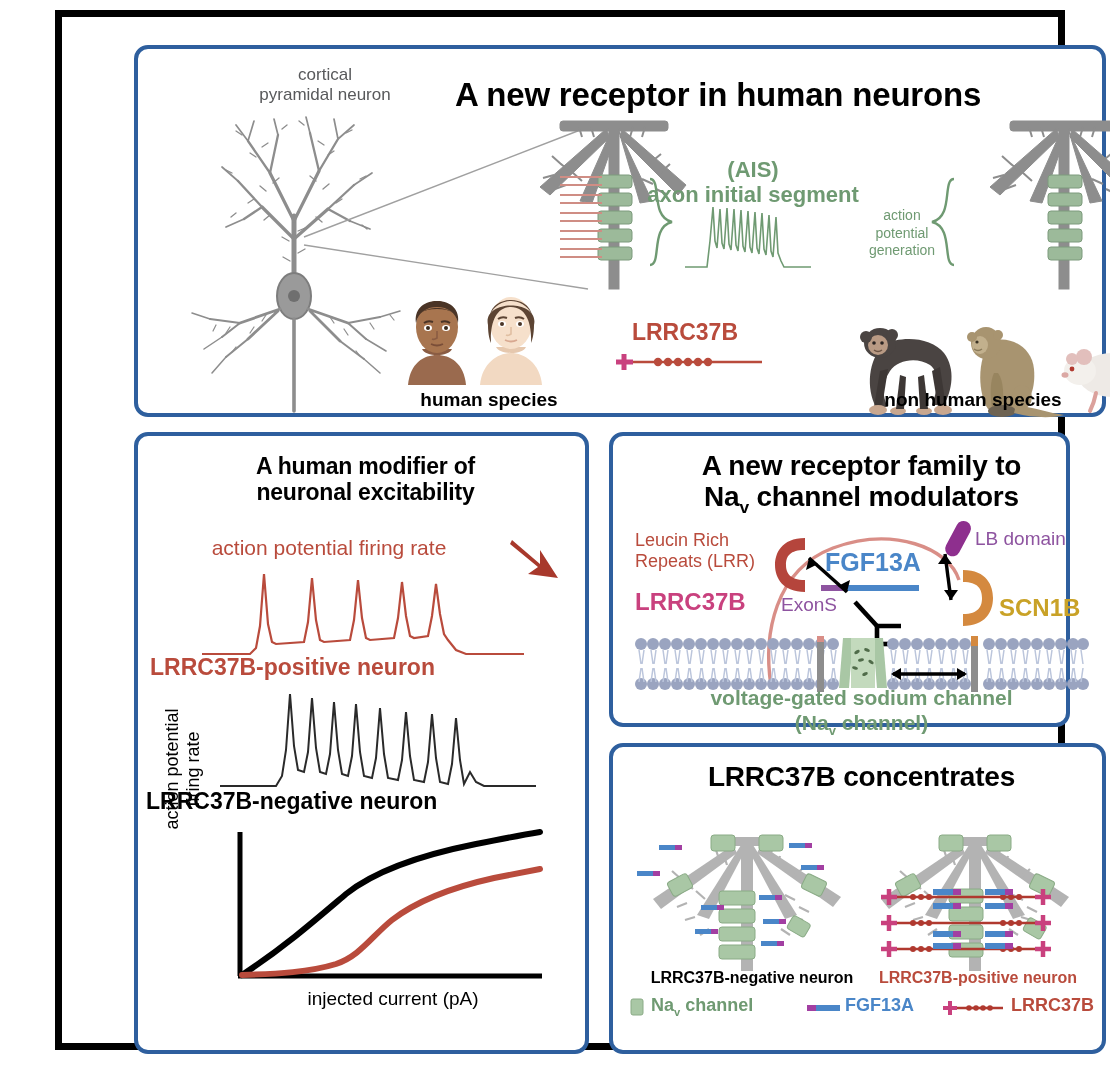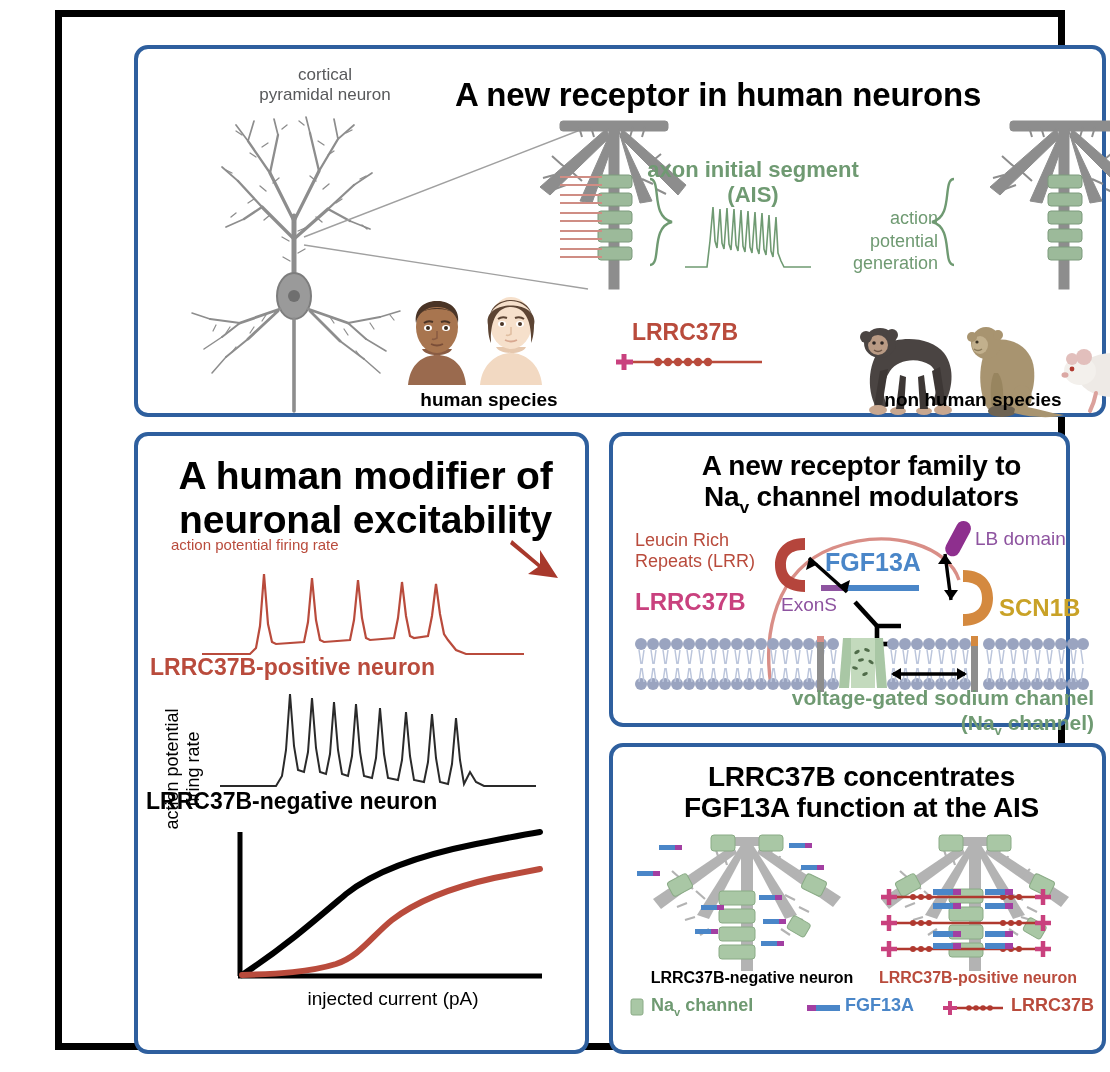--- a/index.html
+++ b/index.html
@@ -25,21 +25,21 @@
   #panel-top     {left:72px; top:28px;  width:972px; height:372px;}
   #panel-left    {left:72px; top:415px; width:455px; height:622px;}
   #panel-mid     {left:547px;top:415px; width:461px; height:295px;}
   #panel-bottom  {left:547px;top:726px; width:497px; height:311px;}
 
   .title{
     position:absolute;text-align:center;font-weight:bold;color:#000;
     line-height:1.12;letter-spacing:-0.2px;
   }
   #title-top    {left:200px;top:28px;width:760px;font-size:33px;}
-  #title-left   {left:10px; top:18px;width:435px;font-size:39px;}
+  #title-left   {left:10px; top:18px;width:435px;font-size:23px;}
   #title-mid    {left:10px; top:14px;width:477px;font-size:28px;}
   #title-bottom {left:10px; top:14px;width:477px;font-size:28px;}
 
   .sub{font-size:0.62em;vertical-align:sub;}
 
   .caption{position:absolute;color:#58595b;font-size:17px;text-align:center;line-height:1.2;}
   .blk-label{position:absolute;color:#000;font-weight:bold;font-size:19px;text-align:center;}
 
   
   .green-txt{color:#6f9a72;}
@@ -139,32 +139,32 @@
                  M50 98 L92 98 M50 106 L92 106 M50 116 L92 116 M50 124 L92 124
                  M50 134 L92 134 M50 142 L92 142"></path>
       </g>
     </svg>
 
     <svg class="pabs" style="left:508px;top:128px;" width="30" height="90" viewBox="0 0 30 90">
       <path d="M4 2 C16 2 4 40 26 45 C4 50 16 88 4 88" fill="none" stroke="#6f9a72" stroke-width="2.4"></path>
     </svg>
 
     <div class="pabs green-txt" style="left:470px;top:108px;width:290px;text-align:center;font-size:22px;font-weight:bold;line-height:1.14;">
+      <div>(AIS)</div>
       <div>axon initial segment</div>
-      <div>(AIS)</div>
     </div>
 
     <svg class="pabs" style="left:545px;top:152px;" width="130" height="72" viewBox="0 0 130 72">
       <path fill="none" stroke="#6f9a72" stroke-width="1.6" d="M2 66 L24 66 L27 40 L30 6 L32 40 L34 47 L37 8 L39 42 L41 48 L44 7
            L46 43 L48 49 L51 8 L53 44 L55 50 L58 9 L60 45 L62 51 L65 10 L67 46
            L69 52 L72 11 L74 47 L76 53 L79 12 L81 48 L83 54 L86 14 L88 50 L90 56
            L93 16 L95 52 L98 60 L101 66 L128 66"></path>
     </svg>
 
-    <div class="pabs green-txt" style="left:680px;top:158px;width:120px;text-align:right;font-size:18px;line-height:1.25;">
+    <div class="pabs green-txt" style="left:704px;top:158px;width:120px;text-align:center;font-size:14px;line-height:1.25;">
       <div>action</div>
       <div>potential</div>
       <div>generation</div>
     </div>
 
     <svg class="pabs" style="left:790px;top:128px;" width="30" height="90" viewBox="0 0 30 90">
       <path d="M26 2 C14 2 26 40 4 45 C26 50 14 88 26 88" fill="none" stroke="#6f9a72" stroke-width="2.4"></path>
     </svg>
 
     <svg class="pabs" style="left:822px;top:66px;" width="200" height="180" viewBox="0 0 200 180">
@@ -287,21 +287,21 @@
     <div class="blk-label" style="left:690px;top:340px;width:290px;">non human species</div>
   </div>
 
   <div class="panel" id="panel-left">
 
     <div class="title" id="title-left">
       <div>A human modifier of</div>
       <div>neuronal excitability</div>
     </div>
 
-    <div class="pabs red-txt" style="left:33px;top:100px;width:330px;font-size:15px;">action potential firing rate</div>
+    <div class="pabs red-txt" style="left:26px;top:100px;width:330px;text-align:center;font-size:21px;">action potential firing rate</div>
 
     <svg class="pabs" style="left:368px;top:98px;" width="60" height="50" viewBox="0 0 60 50">
       <path d="M6 6 L34 30 L34 16 L52 44 L22 40 L32 33 L4 10 Z" fill="#a8392c"></path>
     </svg>
 
     <svg class="pabs" style="left:60px;top:128px;" width="330" height="100" viewBox="0 0 330 100">
       <path fill="none" stroke="#b94b3c" stroke-width="2.2" d="M4 90 L52 90 L58 84 L62 62 L66 10 L70 60 L74 78 L78 80
            L106 78 L110 58 L114 14 L118 56 L122 76 L126 78
            L152 76 L156 56 L160 16 L164 54 L168 74 L172 76
            L196 74 L200 54 L204 18 L208 52 L212 72 L216 74
@@ -527,33 +527,32 @@
       <rect x="182" y="0" width="7" height="6" fill="#d98e87"></rect>
       <rect x="336" y="0" width="7" height="10" fill="#d4893f"></rect>
 
       <g>
         <path d="M258 38 L330 38" stroke="#000" stroke-width="3.4"></path>
         <path d="M256 38 L266 32 L266 44 Z" fill="#000"></path>
         <path d="M332 38 L322 32 L322 44 Z" fill="#000"></path>
       </g>
     </svg>
 
-    <div class="pabs green-txt" style="left:16px;top:250px;width:465px;text-align:right;font-size:21px;font-weight:bold;line-height:1.18;">
+    <div class="pabs green-txt" style="left:16px;top:250px;width:465px;text-align:center;font-size:21px;font-weight:bold;line-height:1.18;">
       <div>voltage-gated sodium channel</div>
       <div>
         <span>(Na</span><span class="sub">v</span><span> channel)</span>
       </div>
     </div>
   </div>
 
   <div class="panel" id="panel-bottom">
 
     <div class="title" id="title-bottom">
       <div>LRRC37B concentrates</div>
-      <div>FGF13A function at the AIS</div>
     </div>
 
     <svg class="pabs" style="left:20px;top:86px;" width="230" height="140" viewBox="0 0 230 140">
       <g fill="#b3b3b3" stroke="none">
         <rect x="78" y="4" width="72" height="9" rx="3"></rect>
         <path d="M108 12 L64 82 L76 86 L112 18 Z"></path>
         <path d="M120 12 L164 82 L152 86 L116 18 Z"></path>
         <path d="M100 12 L20 66 L28 76 L104 20 Z"></path>
         <path d="M128 12 L208 64 L200 74 L124 20 Z"></path>
         <rect x="108" y="12" width="12" height="126"></rect>

